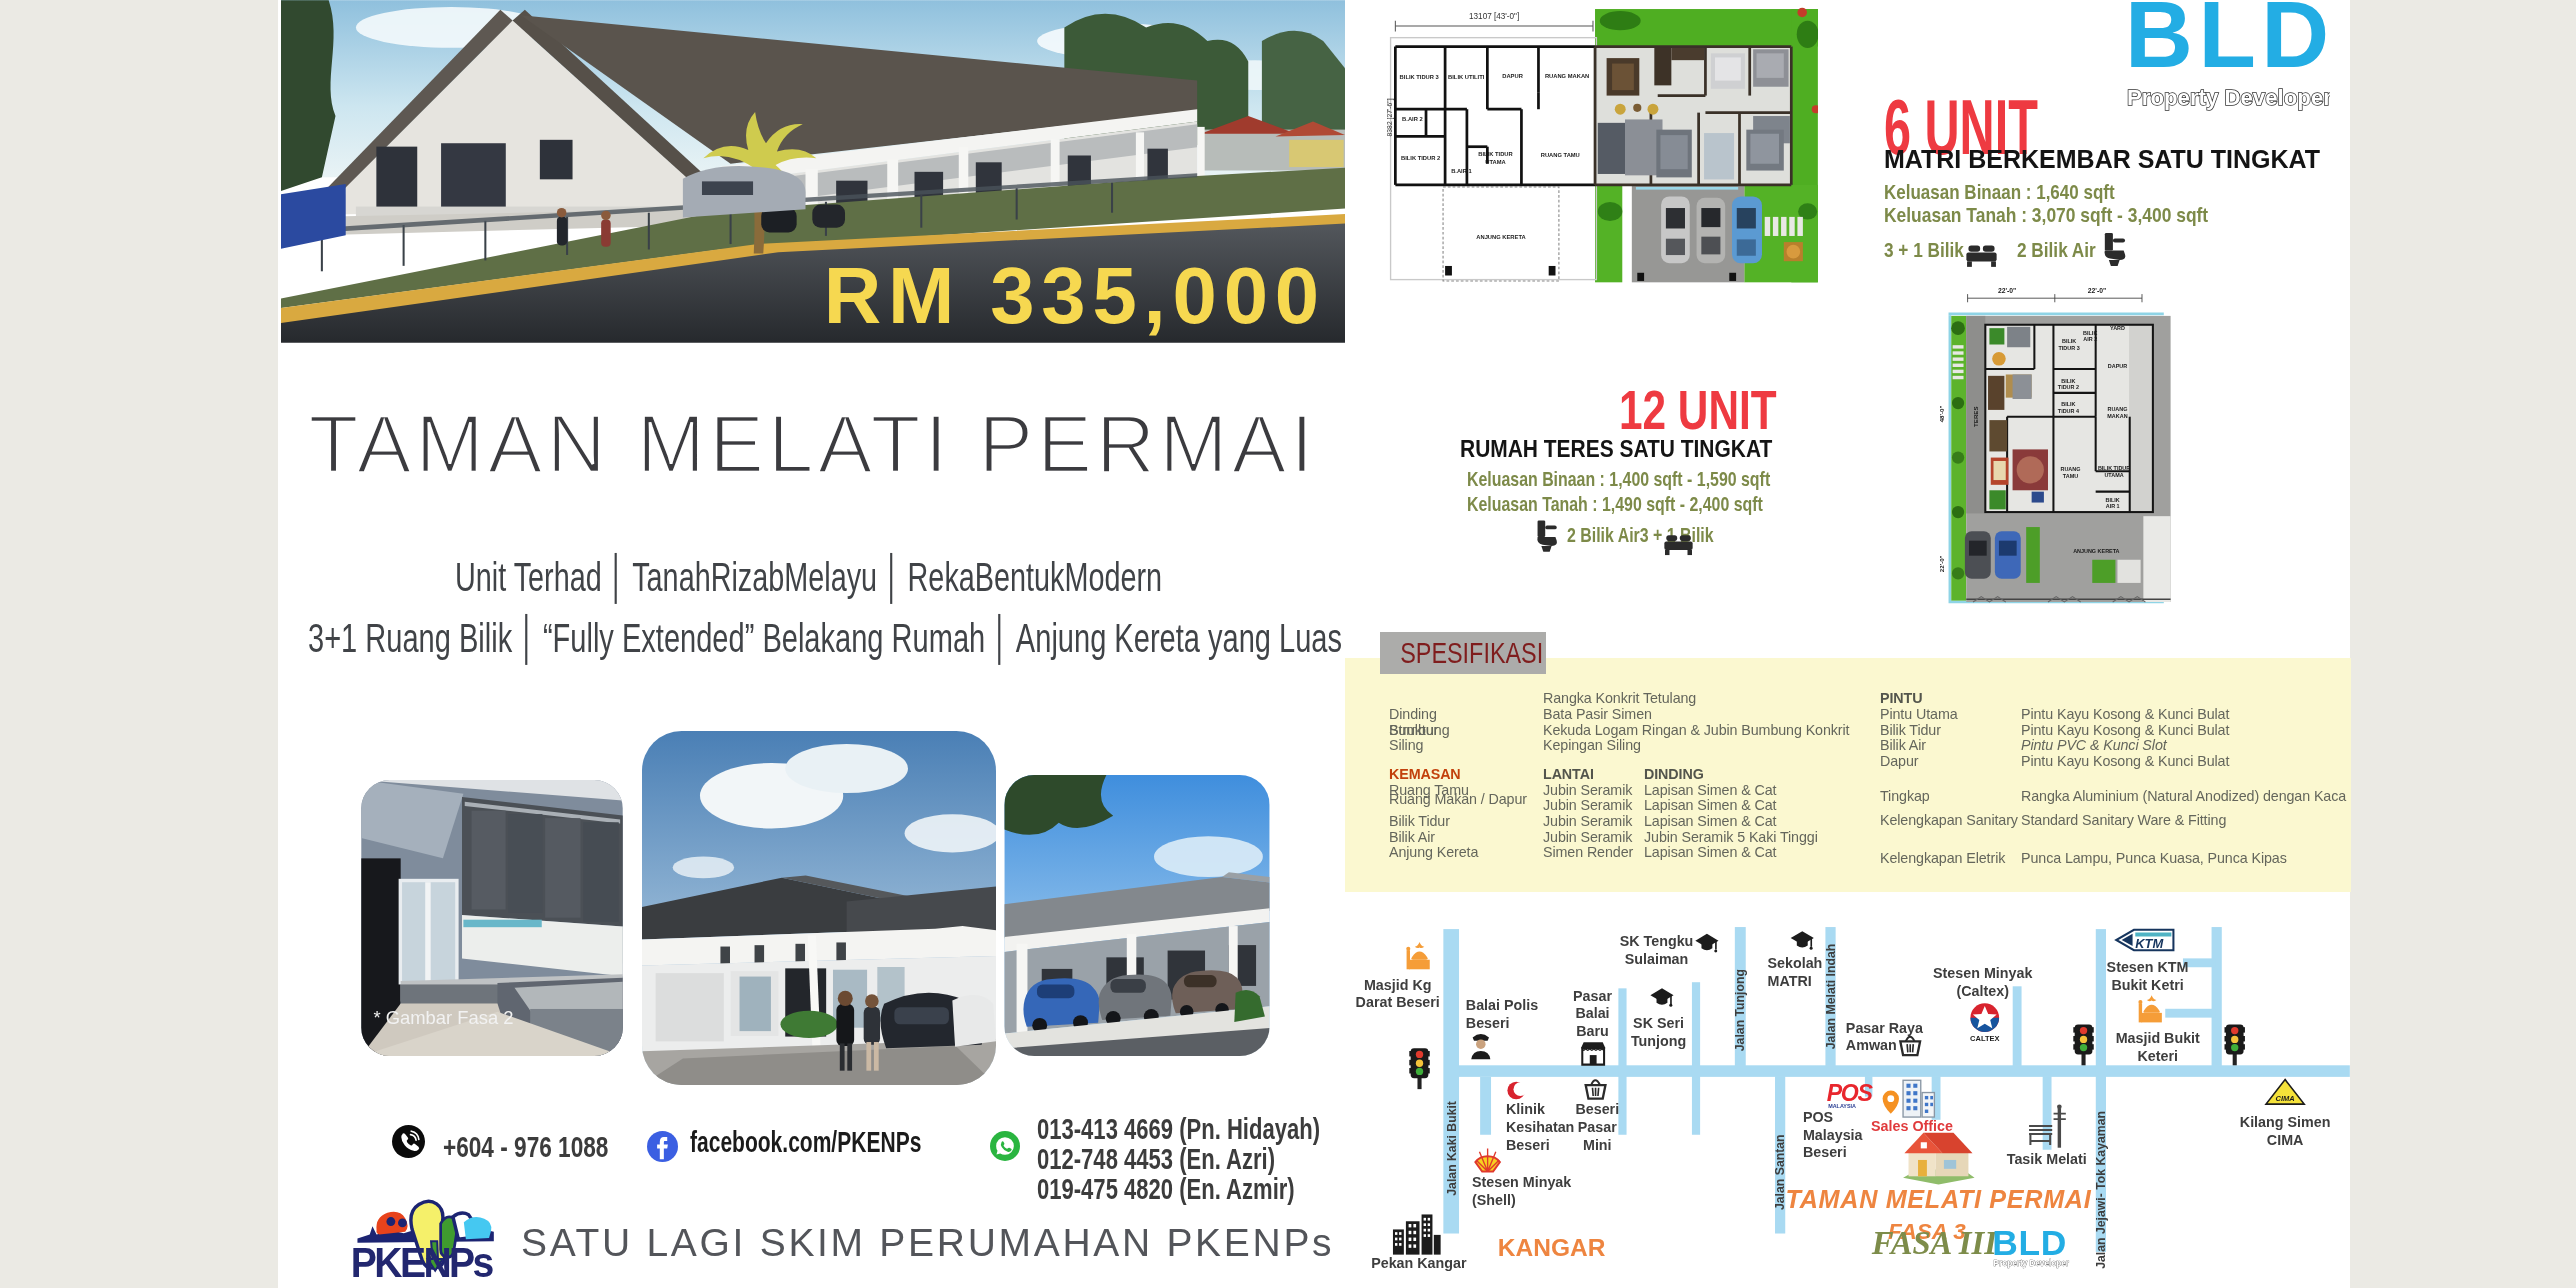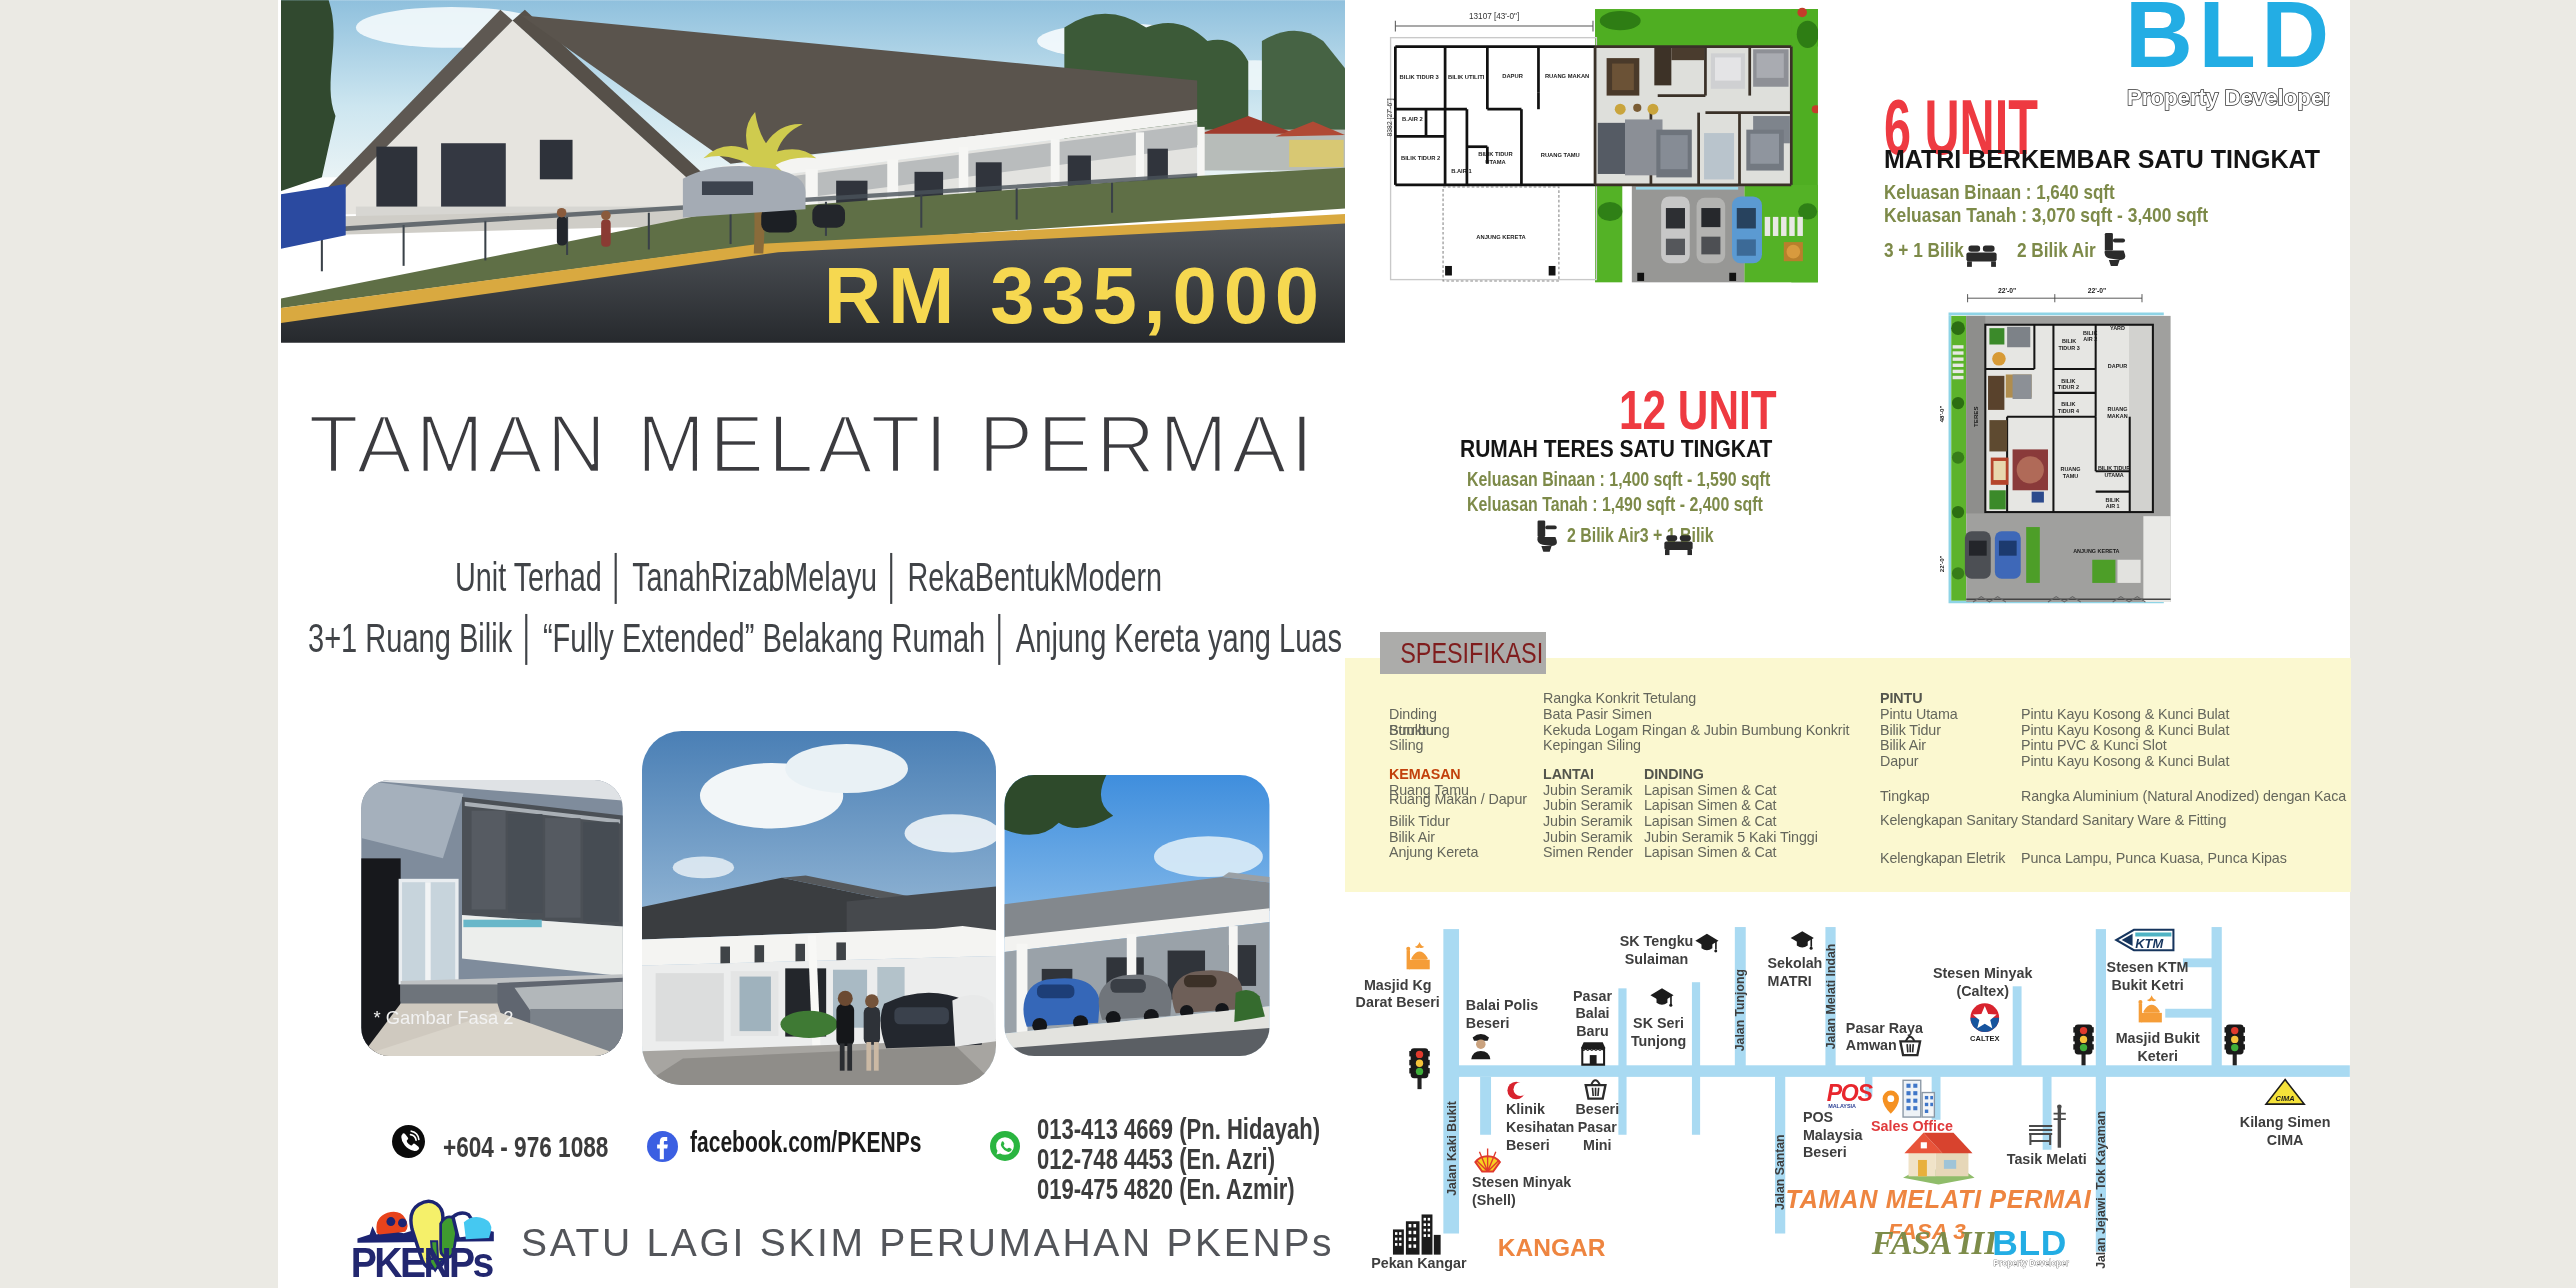--- a/index.html
+++ b/index.html
@@ -614,21 +614,21 @@
 <div class="abs" style="left:1644px;top:813px;">Lapisan Simen &amp; Cat</div>
 <div class="abs" style="left:1644px;top:829px;">Jubin Seramik 5 Kaki Tinggi</div>
 <div class="abs" style="left:1644px;top:844px;">Lapisan Simen &amp; Cat</div>
 <div class="abs" style="left:1880px;top:690px;font-weight:bold;color:#53554c;">PINTU</div>
 <div class="abs" style="left:1880px;top:706px;">Pintu Utama</div>
 <div class="abs" style="left:1880px;top:722px;">Bilik Tidur</div>
 <div class="abs" style="left:1880px;top:737px;">Bilik Air</div>
 <div class="abs" style="left:1880px;top:753px;">Dapur</div>
 <div class="abs" style="left:2021px;top:706px;">Pintu Kayu Kosong &amp; Kunci Bulat</div>
 <div class="abs" style="left:2021px;top:722px;">Pintu Kayu Kosong &amp; Kunci Bulat</div>
-<div class="abs" style="left:2021px;top:737px;">Pintu PVC &amp; Kunci Slot</div>
+<div class="abs" style="left:2021px;top:737px;font-style:italic;">Pintu PVC &amp; Kunci Slot</div>
 <div class="abs" style="left:2021px;top:753px;">Pintu Kayu Kosong &amp; Kunci Bulat</div>
 <div class="abs" style="left:1880px;top:788px;">Tingkap</div>
 <div class="abs" style="left:2021px;top:788px;">Rangka Aluminium (Natural Anodized) dengan Kaca</div>
 <div class="abs" style="left:1880px;top:812px;">Kelengkapan Sanitary</div>
 <div class="abs" style="left:2021px;top:812px;">Standard Sanitary Ware &amp; Fitting</div>
 <div class="abs" style="left:1880px;top:850px;">Kelengkapan Eletrik</div>
 <div class="abs" style="left:2021px;top:850px;">Punca Lampu, Punca Kuasa, Punca Kipas</div>
 </div>
 
 <svg class="abs" style="left:1356px;top:893px;" width="994" height="395" viewBox="0 0 1459 580">

